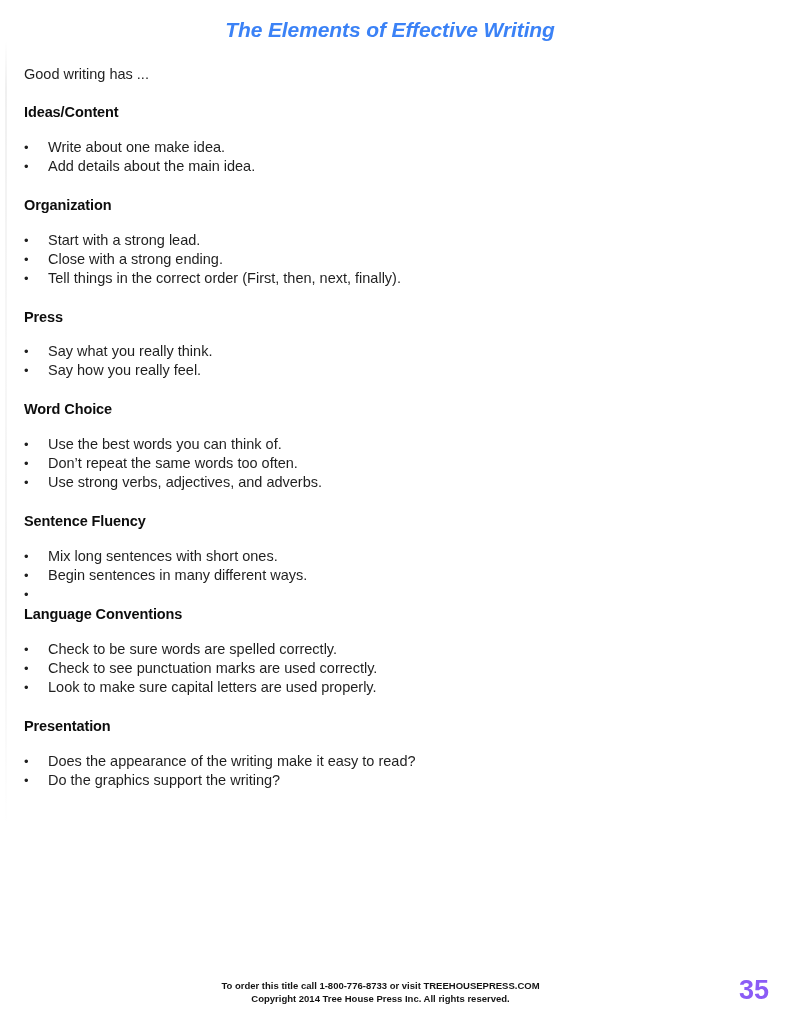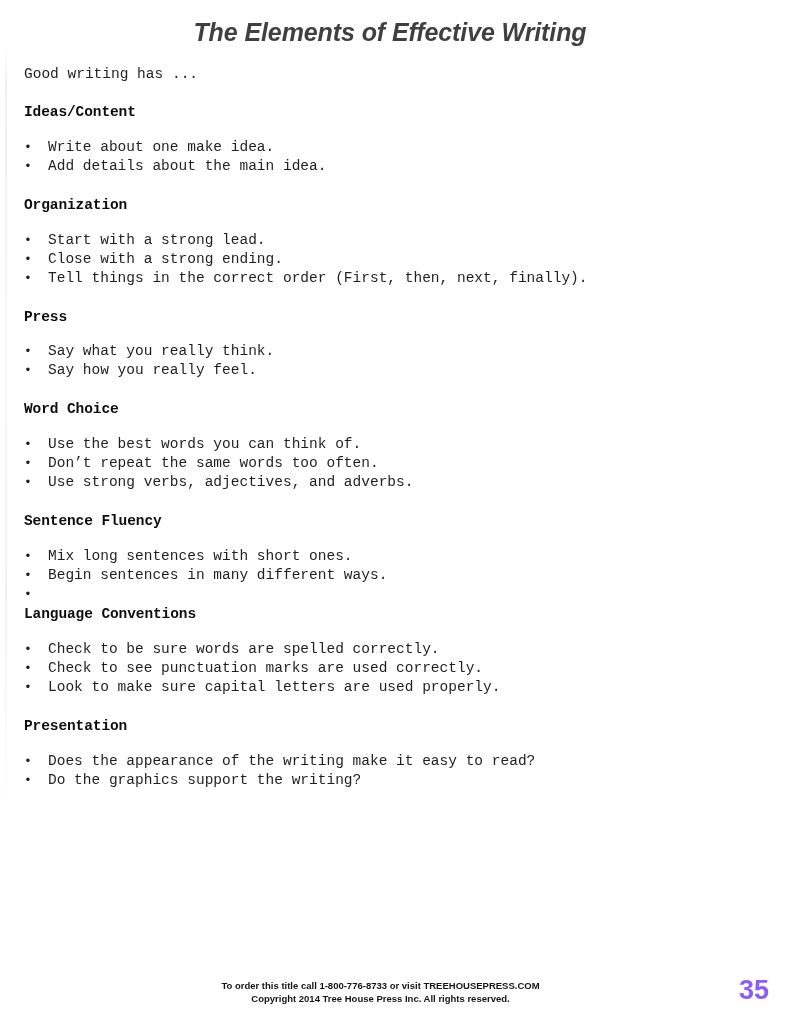--- a/index.html
+++ b/index.html
@@ -31,33 +31,32 @@
       rgba(0,0,0,0.05) 70%,
       rgba(0,0,0,0.00) 100%);
     pointer-events: none;
   }
   .title {
     position: absolute;
     left: 0;
     top: 18px;
     width: 780px;
     text-align: center;
-    font-size: 25px;
+    font-size: 21px;
     font-weight: bold;
     font-style: italic;
     letter-spacing: -0.1px;
-    color: #404040;
+    color: #3b82f6;
     white-space: nowrap;
   }
   .content {
     position: absolute;
     left: 24px;
     top: 66px;
     width: 740px;
-    font-family: Liberation Mono, monospace;
   }
   .intro {
     font-size: 14.5px;
     color: #1f1f1f;
     margin: 0 0 22px 0;
     line-height: 1.15;
   }
   .section {
     margin: 0 0 22px 0;
   }

